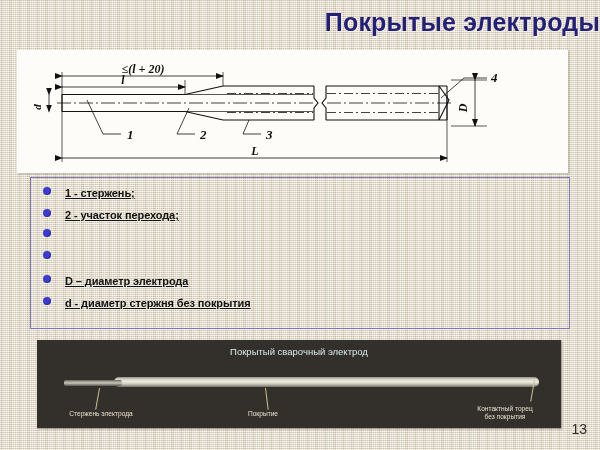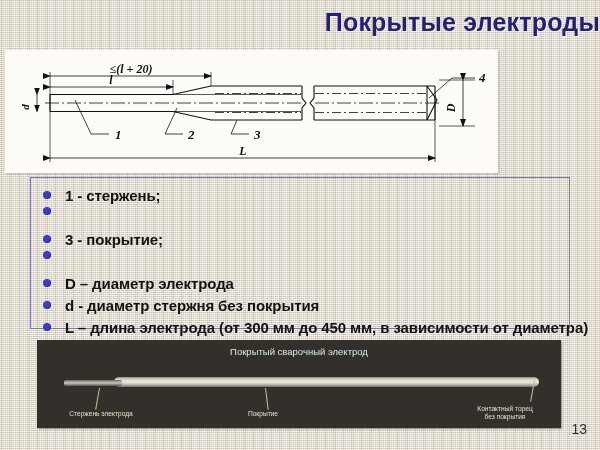--- a/index.html
+++ b/index.html
@@ -36,23 +36,23 @@
     font-weight: bold;
     color: #232078;
     letter-spacing: 0.2px;
     text-shadow: 1px 1px 0 #f4efe2, -0.5px -0.5px 0 #eae3d2;
     white-space: nowrap;
   }
 
   
   #drawing-panel {
     position: absolute;
-    left: 5px;
+    left: 17px;
     top: 50px;
-    width: 493px;
+    width: 551px;
     height: 123px;
     background: #fdfcf9;
     box-shadow: 1px 1px 2px rgba(90,75,50,0.35);
   }
   #drawing-svg { display:block; width: 551px; height: 123px; }
 
   
   #list-box {
     position: absolute;
     left: 30px;
@@ -74,25 +74,26 @@
     height: 8px;
     border-radius: 50%;
     background: #3b3bd0;
     box-shadow: inset -1px -1px 0 rgba(0,0,0,0.25), 0.5px 0.5px 0 rgba(255,255,255,0.4);
     flex: none;
     margin-right: 14px;
     position: relative;
     top: -2px;
   }
   .bullet-text {
-    font-size: 15px;
+    font-size: 11px;
     font-weight: bold;
     color: #121212;
     white-space: nowrap;
     letter-spacing: -0.1px;
+    text-decoration: underline;
   }
 
   
   #photo-panel {
     position: absolute;
     left: 37px;
     top: 340px;
     width: 524px;
     height: 88px;
     background: #332f2b;
@@ -250,39 +251,35 @@
   </div>
 
   <div id="list-box">
     <div id="list-inner">
       <div class="bullet-row">
         <span class="bullet-dot"></span>
         <span class="bullet-text">1 -  стержень;</span>
       </div>
       <div class="bullet-row">
         <span class="bullet-dot"></span>
-      </div>
-      <div class="bullet-row">
-        <span class="bullet-dot"></span>
-        <span class="bullet-text">3 - покрытие;</span>
+        <span class="bullet-text">2 - участок перехода;</span>
+      </div>
+      <div class="bullet-row">
+        <span class="bullet-dot"></span>
       </div>
       <div class="bullet-row">
         <span class="bullet-dot"></span>
       </div>
       <div class="bullet-row">
         <span class="bullet-dot"></span>
         <span class="bullet-text">D – диаметр электрода</span>
       </div>
       <div class="bullet-row">
         <span class="bullet-dot"></span>
         <span class="bullet-text">d -  диаметр стержня без покрытия</span>
-      </div>
-      <div class="bullet-row">
-        <span class="bullet-dot"></span>
-        <span class="bullet-text">L – длина электрода (от 300 мм до 450 мм, в зависимости от диаметра)</span>
       </div>
     </div>
   </div>
 
   <div id="photo-panel">
     <div id="photo-caption">Покрытый сварочный электрод</div>
 
     <div id="electrode-photo">
       <div class="rod-coating"></div>
       <div class="rod-tip"></div>

